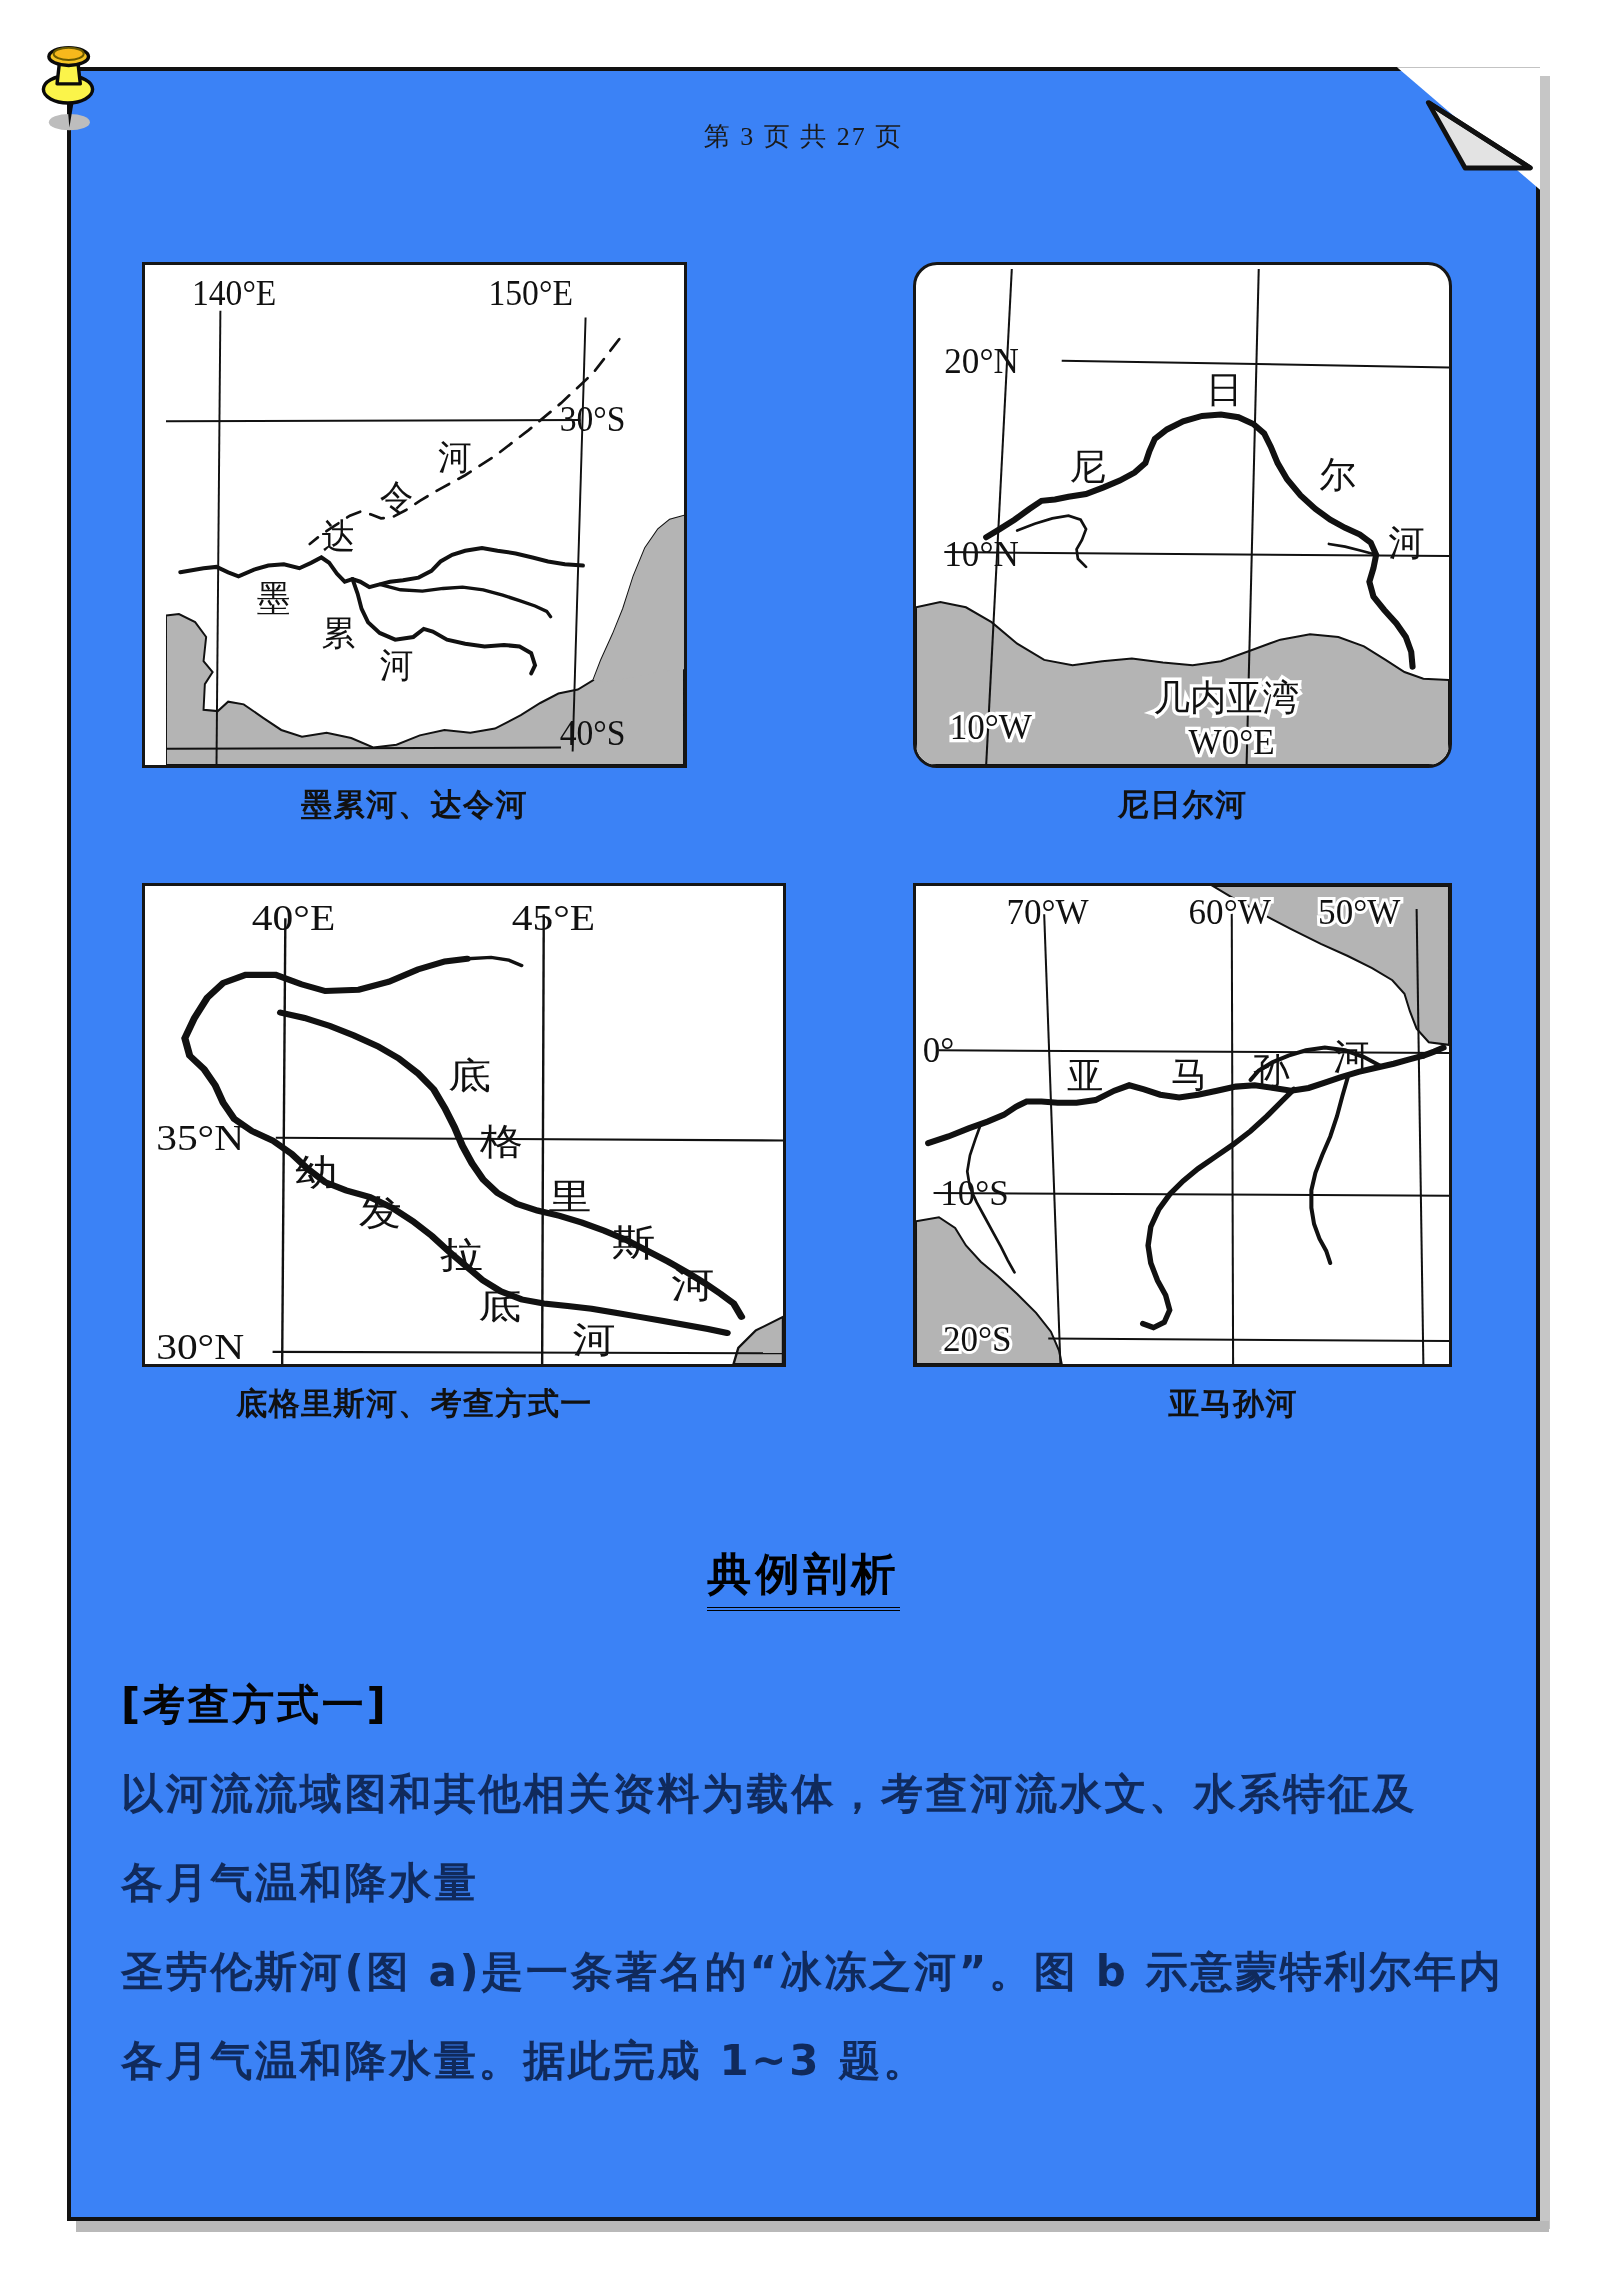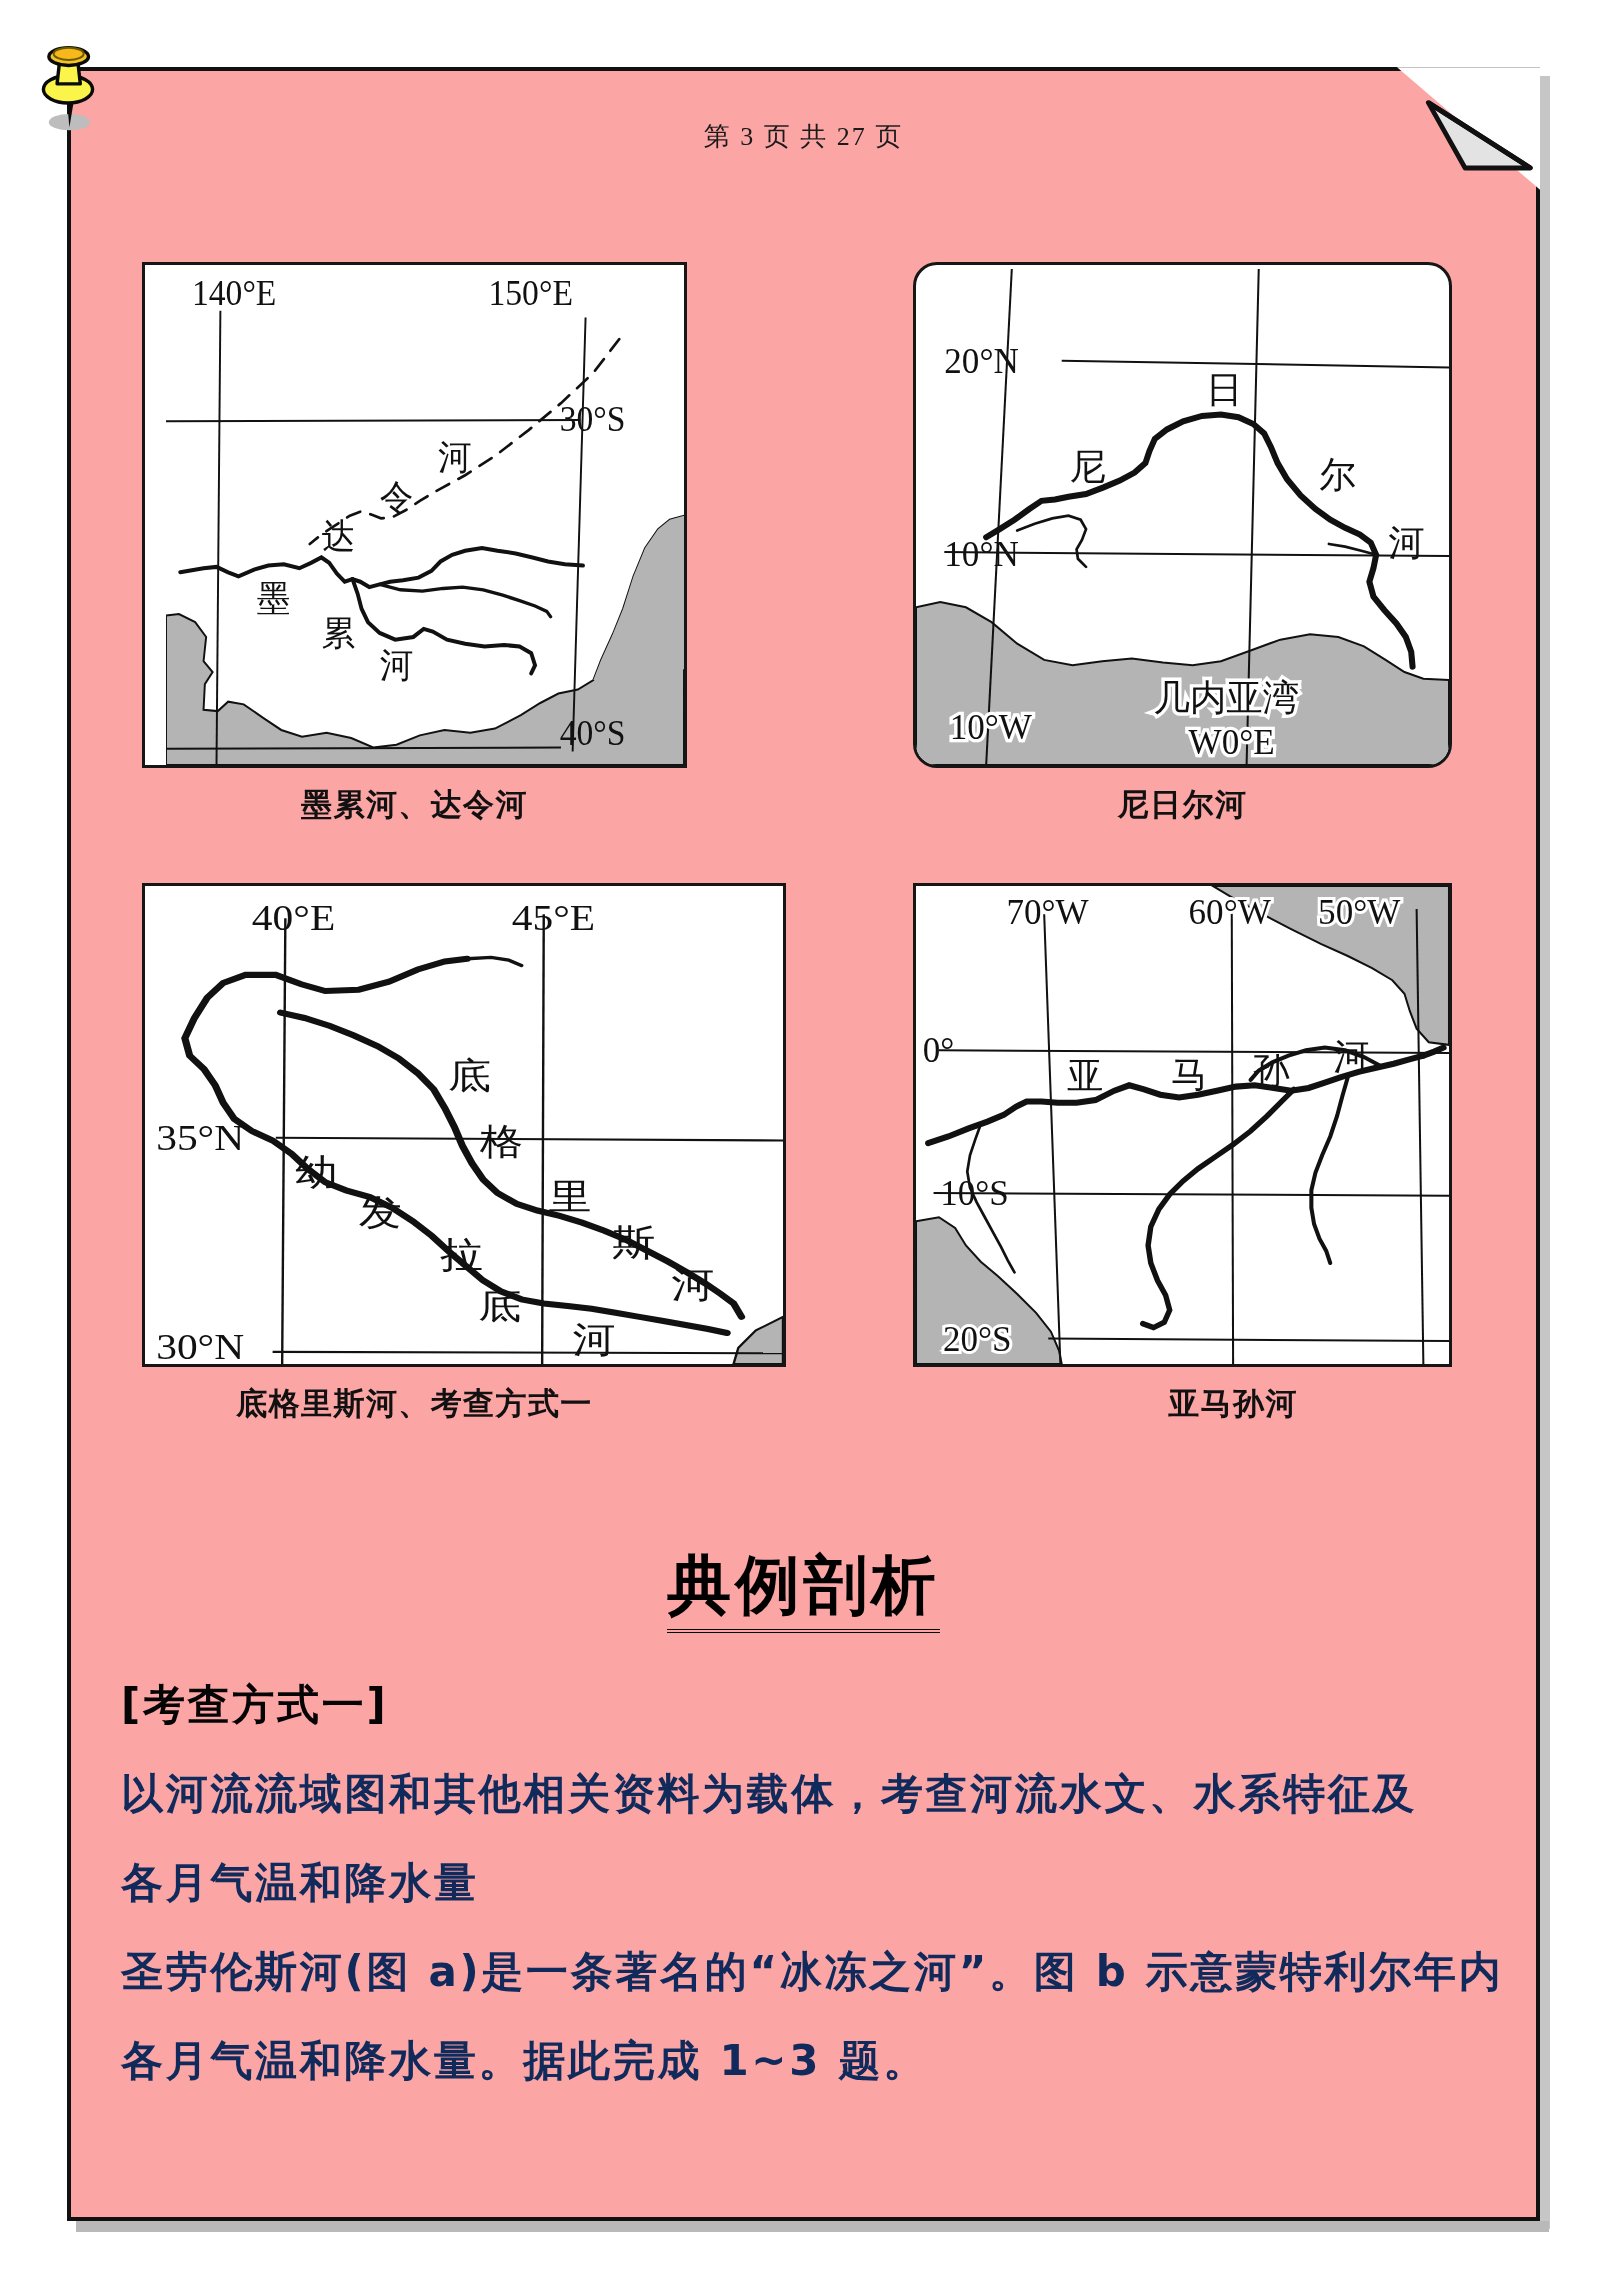--- a/index.html
+++ b/index.html
@@ -11,21 +11,21 @@
     font-family: "Liberation Serif", "DejaVu Serif", serif;
     position: relative;
     overflow: hidden;
   }
 
   
   #page-sheet {
     position: absolute;
     left: 67px; top: 67px;
     width: 1473px; height: 2154px;
-    background: #fca5a5;
+    background: #3b82f6;
     border: 4.1px solid #111111;
     box-sizing: border-box;
   }
   #page-shadow {
     position: absolute;
     left: 76px; top: 2221px;
     width: 1473px; height: 11px;
     background: #b9b9b9;
   }
   #page-shadow-right {
@@ -101,21 +101,21 @@
   #fig-amazon .fig-frame   { width: 539px; height: 484px; }
 
   
   #section-title-wrap {
     position: absolute;
     left: 0; right: 0; top: 1479px;
     text-align: center;
   }
   #section-title {
     display: inline-block;
-    font-size: 64px;
+    font-size: 44px;
     font-weight: bold;
     color: #000000;
     letter-spacing: 4.1px;
     font-family: "DejaVu Sans", "Liberation Sans", sans-serif;
     border-bottom: 4.1px double #000000;
     padding-bottom: 8.2px;
     line-height: 1.1;
   }
 
   

